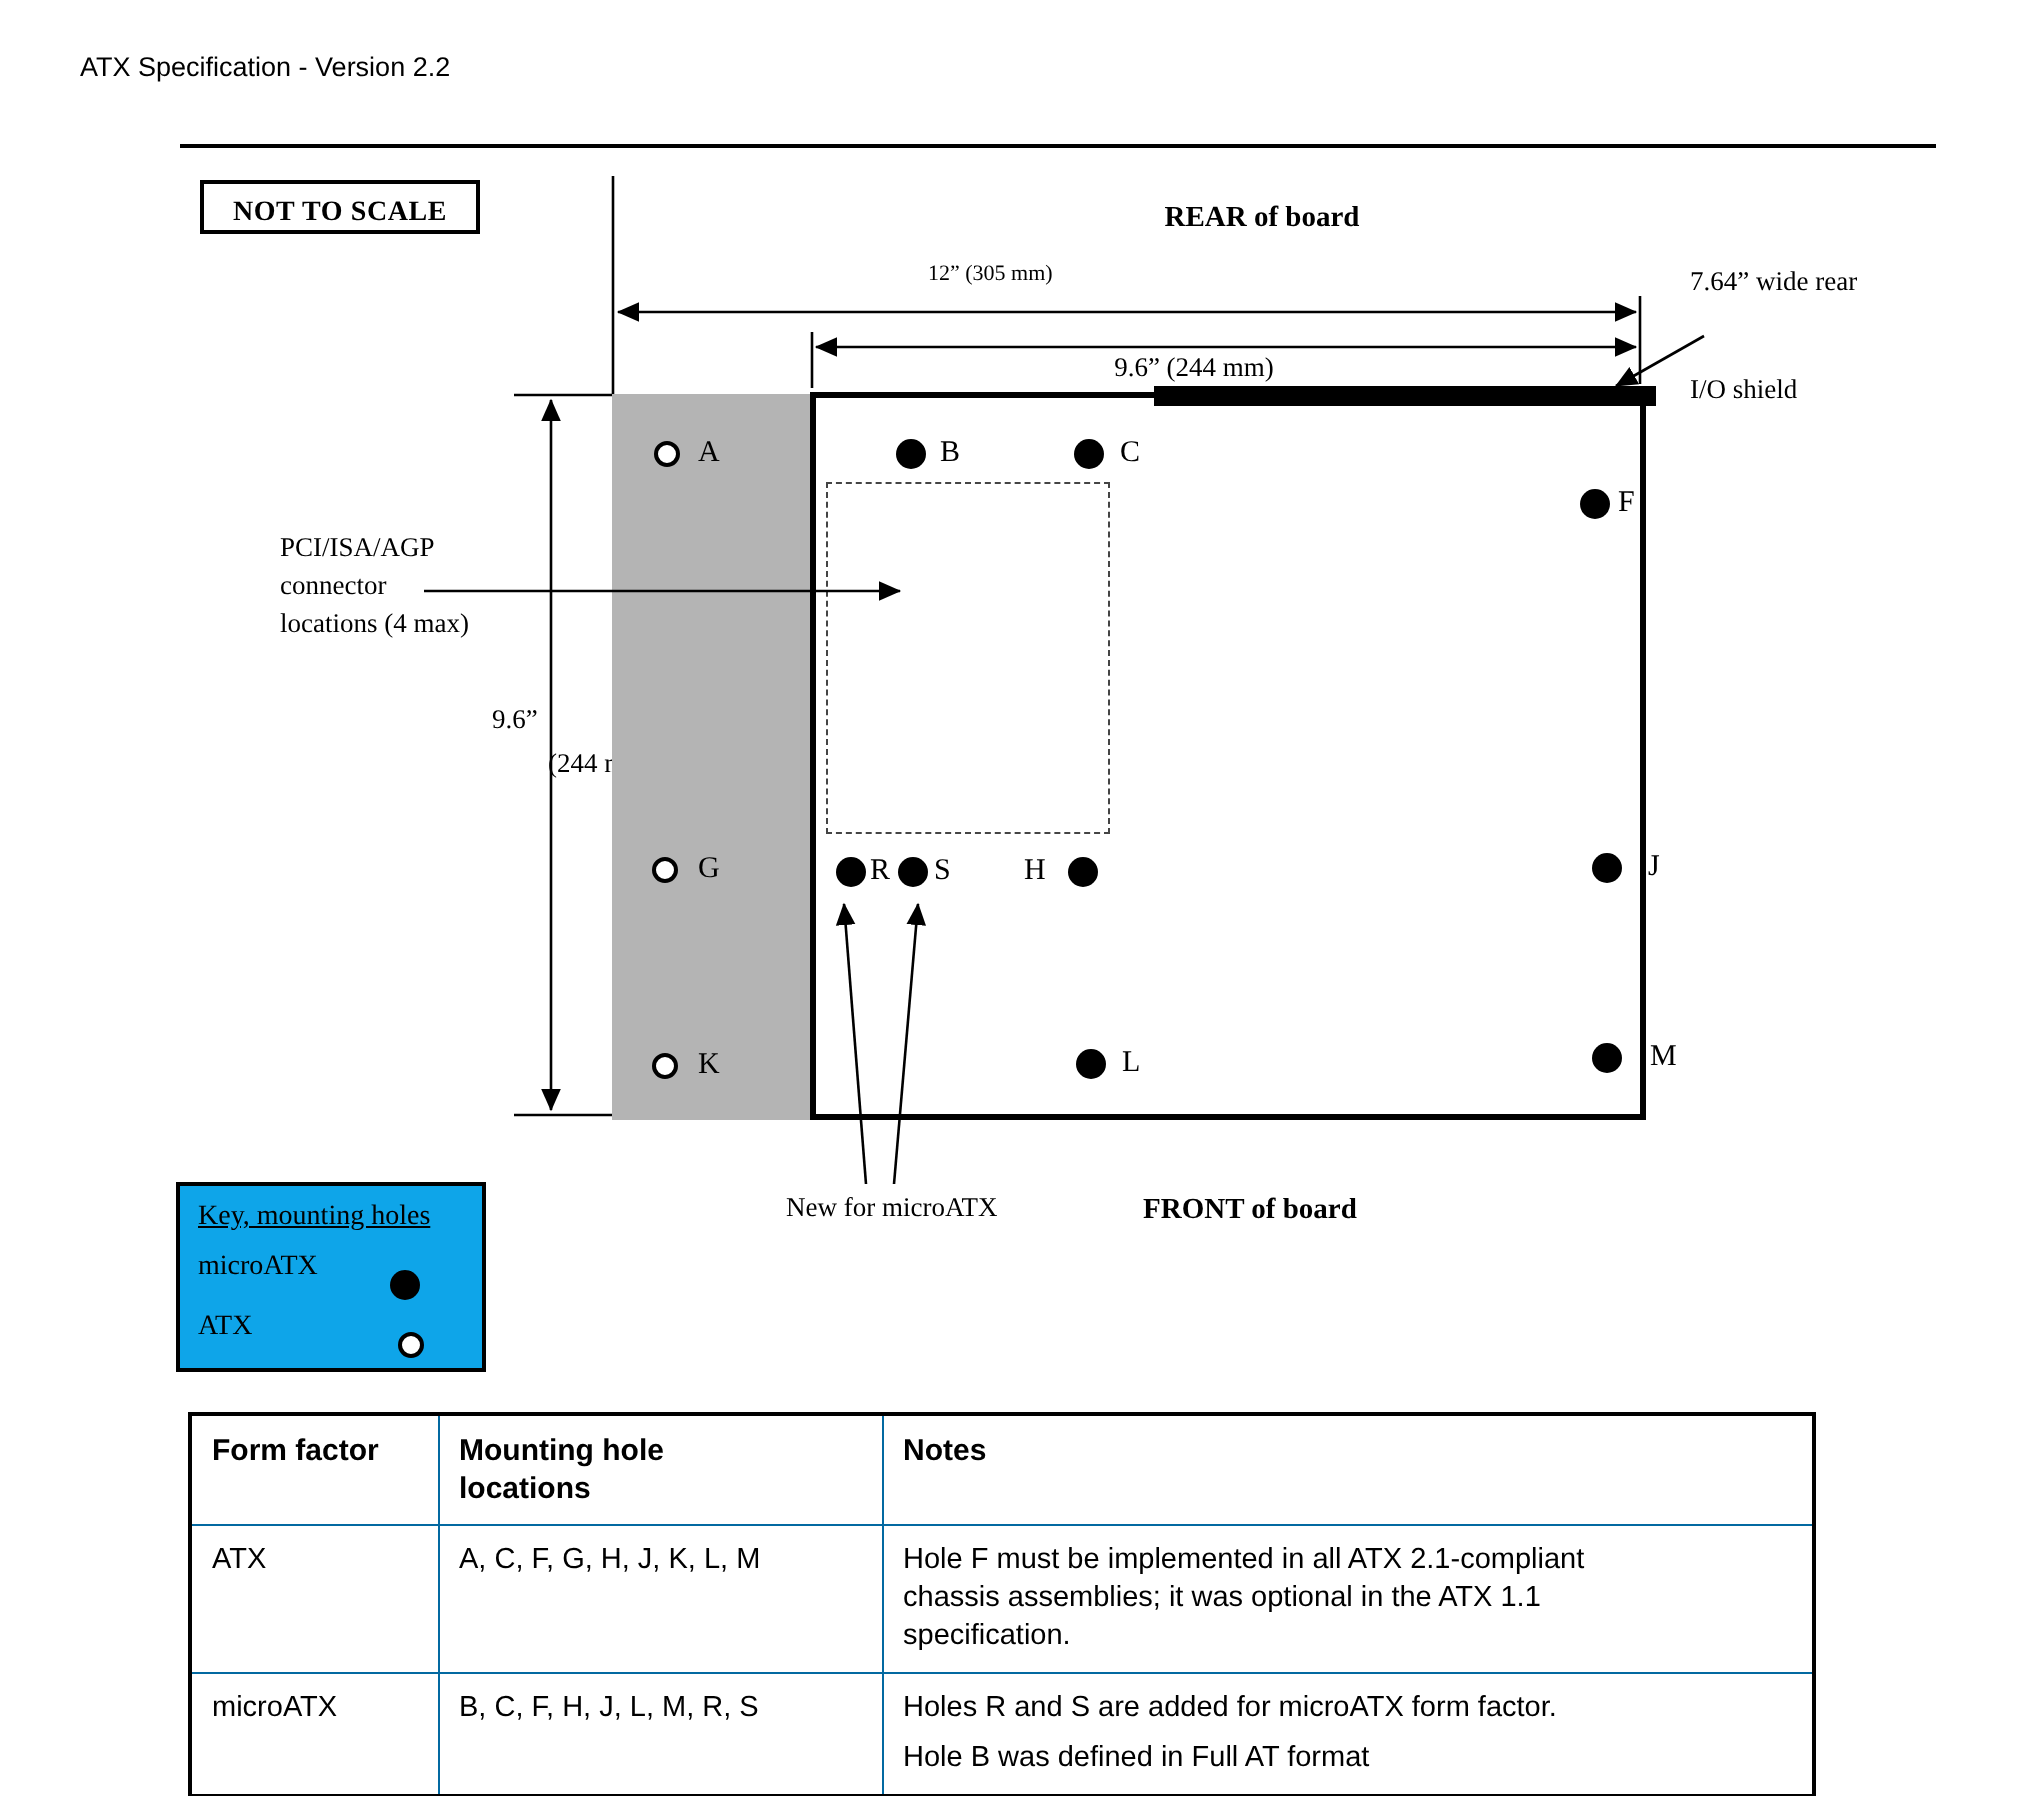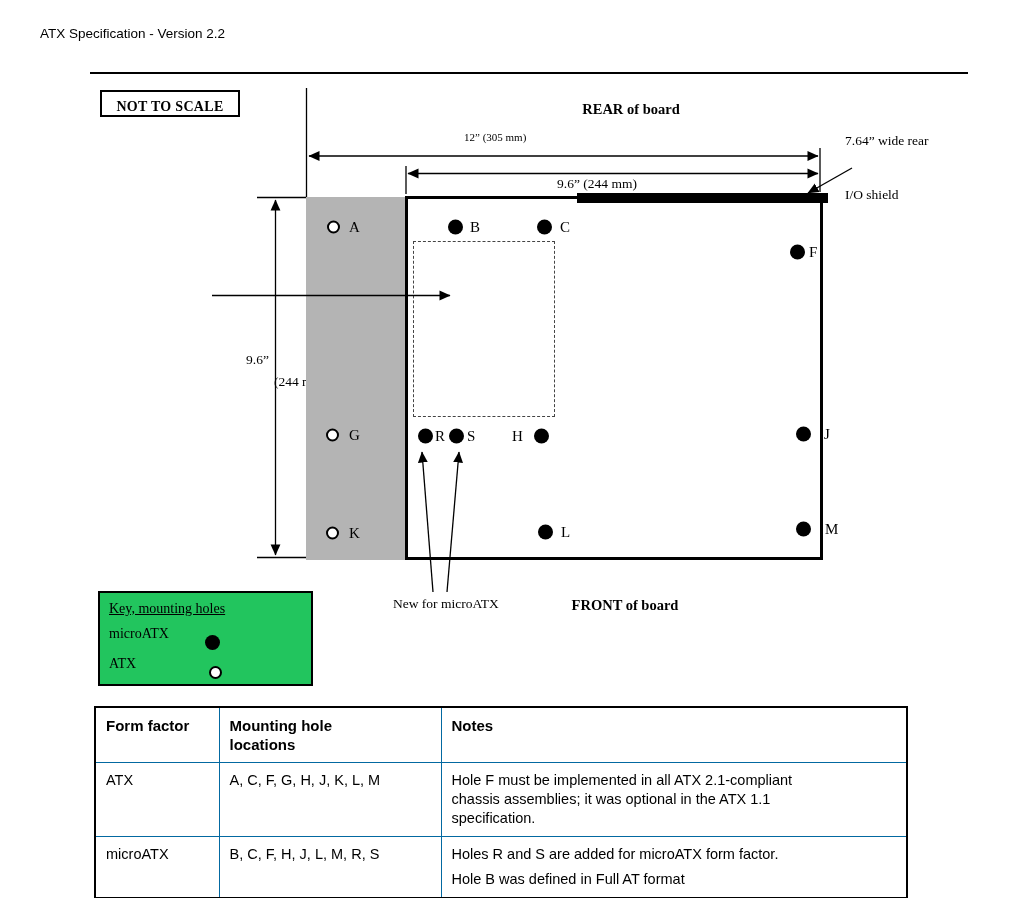--- a/index.html
+++ b/index.html
@@ -36,21 +36,21 @@
 
   .hole { position:absolute; display:flex; align-items:center; transform:translateY(-50%);
           z-index:6; font-family:"Liberation Serif", serif; font-size:15px; }
   .dot { border-radius:50%; flex:0 0 auto; display:inline-block; }
   .dot.micro { width:15px; height:15px; background:#000; }
   .dot.atx   { width:13px; height:13px; background:#fff; border:2px solid #000; }
 
   .overlay { position:absolute; left:0; top:0; width:1020px; height:898px; z-index:5; pointer-events:none; }
   .overlay line { stroke:#000; stroke-width:1.3; }
 
-  .key-box { left:98px; top:591px; width:215px; height:95px; border:2px solid #000; z-index:3; background:#22c55e; }
+  .key-box { left:88px; top:591px; width:155px; height:95px; border:2px solid #000; z-index:3; background:#0ea5e9; }
   .key-title { position:absolute; left:9px; top:8px; font-family:"Liberation Serif", serif; font-size:14px; text-decoration:underline; }
   .key-row-label { position:absolute; font-family:"Liberation Serif", serif; font-size:14px; }
 
   .spec-table { position:absolute; left:94px; top:706px; width:814px; border-collapse:collapse;
                 font-size:14.5px; line-height:19px; border:2px solid #000; border-bottom:5px solid #000; z-index:3; }
   .spec-table th, .spec-table td { border:1px solid #0369a1; vertical-align:top; text-align:left; padding:8px 10px; }
   .spec-table th { font-size:15px; font-weight:bold; }
   .spec-table .col1 { width:124px; }
   .spec-table .col2 { width:222px; }
   .hdr-wrap2 { display:block; width:150px; }
@@ -72,20 +72,25 @@
   <div class="abs nts-box">
     <span>NOT TO SCALE</span>
   </div>
 
   <div class="abs serif rear-label">REAR of board</div>
   <div class="abs serif dim12-label">12” (305 mm)</div>
   <div class="abs serif io-label1">7.64” wide rear</div>
   <div class="abs serif io-label2">I/O shield</div>
   <div class="abs serif dim96w-label">9.6” (244 mm)</div>
 
+  <div class="abs serif pci-label">
+    <div>PCI/ISA/AGP</div>
+    <div>connector</div>
+    <div>locations (4 max)</div>
+  </div>
 
   <div class="abs serif dimh-val">9.6”</div>
   <div class="abs serif dimh-unit">(244 mm)</div>
 
   <div class="abs gray-strip"></div>
   <div class="abs board"></div>
   <div class="abs io-shield"></div>
   <div class="abs dashed-box"></div>
 
   <div class="hole" style="left:327px; top:227px; gap:9px;">

